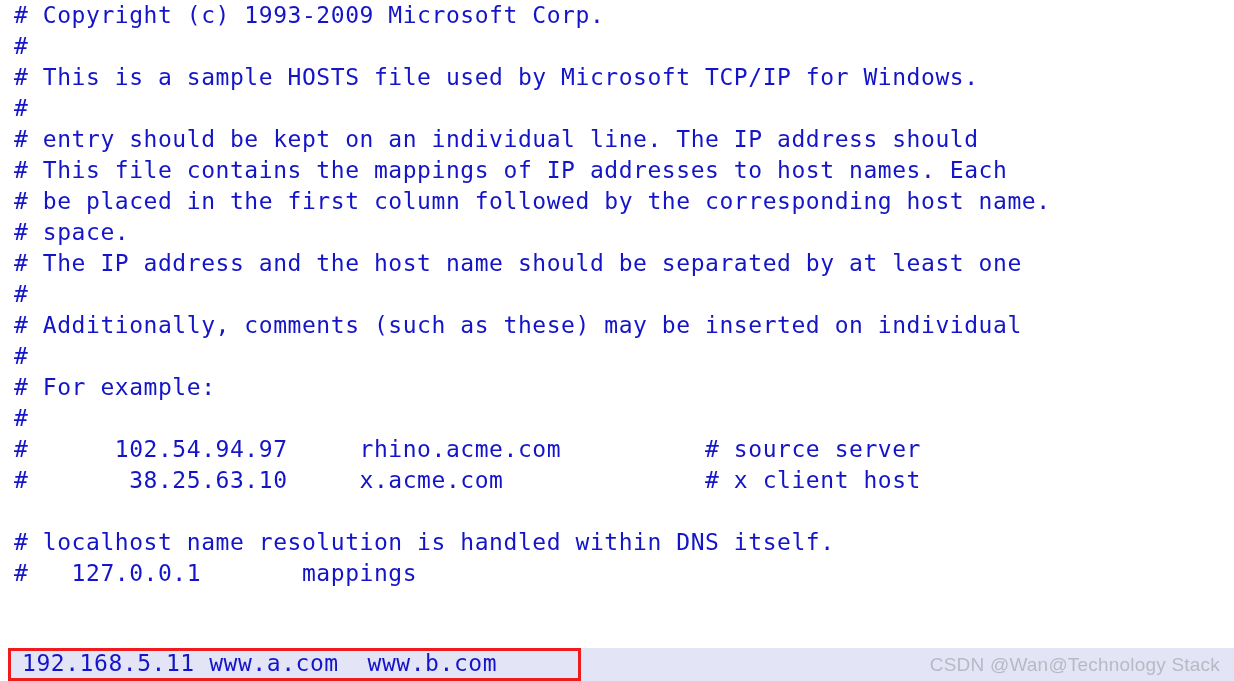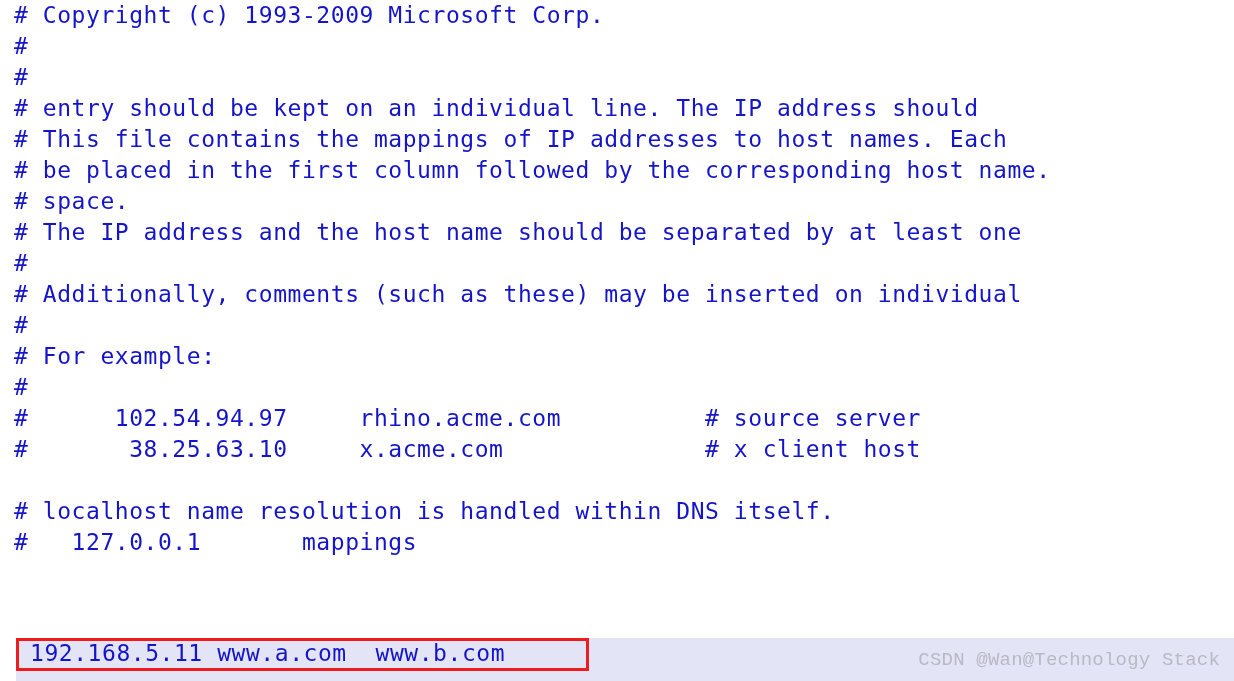--- a/index.html
+++ b/index.html
@@ -33,24 +33,24 @@
     box-sizing: border-box;
   }
 
   .code-line.blank {
     color: transparent;
   }
 
   
   .highlight-row {
     position: absolute;
-    left: 16px;
+    left: 8px;
     right: 0;
     bottom: 0;
-    height: 43px;
+    height: 33px;
     background: #e4e4f7;
   }
 
   .highlight-row .code-line {
     position: relative;
     z-index: 2;
     height: 33px;
     line-height: 31px;
     background: transparent;
   }
@@ -66,35 +66,36 @@
     z-index: 3;
     pointer-events: none;
   }
 
   .watermark {
     position: absolute;
     right: 14px;
     top: 50%;
     transform: translateY(-50%);
     z-index: 4;
-    font-family: Liberation Mono, monospace;
+    font-family: Liberation Sans, sans-serif;
     font-size: 19px;
     color: #b9b9c4;
     white-space: pre;
     letter-spacing: 0.2px;
   }
 </style>
 </head>
 <body>
 
 <div id="editor">
 
   <div class="code-lines">
     <div class="code-line"># Copyright (c) 1993-2009 Microsoft Corp.</div>
     <div class="code-line">#</div>
+    <div class="code-line"># This is a sample HOSTS file used by Microsoft TCP/IP for Windows.</div>
     <div class="code-line">#</div>
     <div class="code-line"># entry should be kept on an individual line. The IP address should</div>
     <div class="code-line"># This file contains the mappings of IP addresses to host names. Each</div>
     <div class="code-line"># be placed in the first column followed by the corresponding host name.</div>
     <div class="code-line"># space.</div>
     <div class="code-line"># The IP address and the host name should be separated by at least one</div>
     <div class="code-line">#</div>
     <div class="code-line"># Additionally, comments (such as these) may be inserted on individual</div>
     <div class="code-line">#</div>
     <div class="code-line"># For example:</div>

